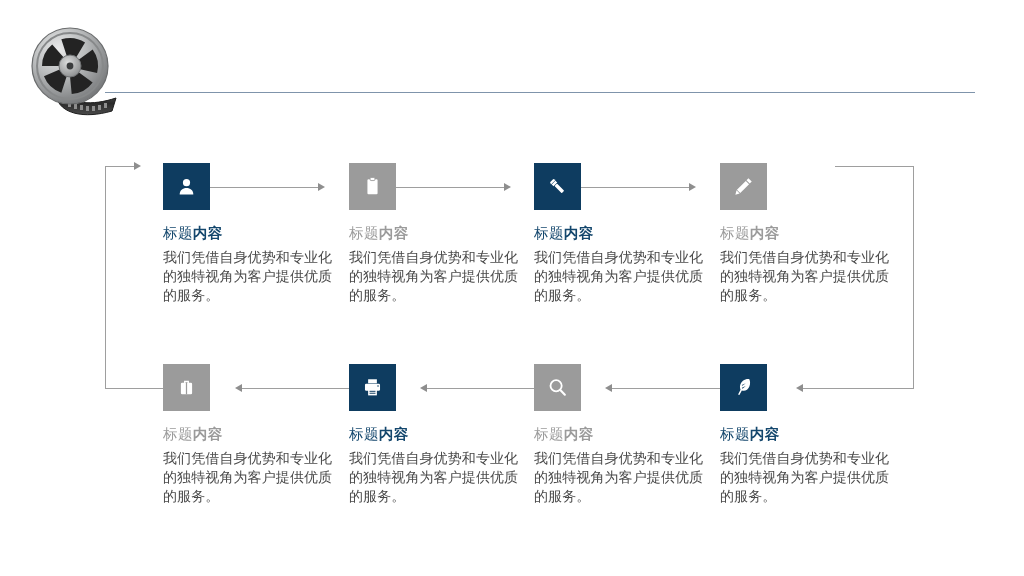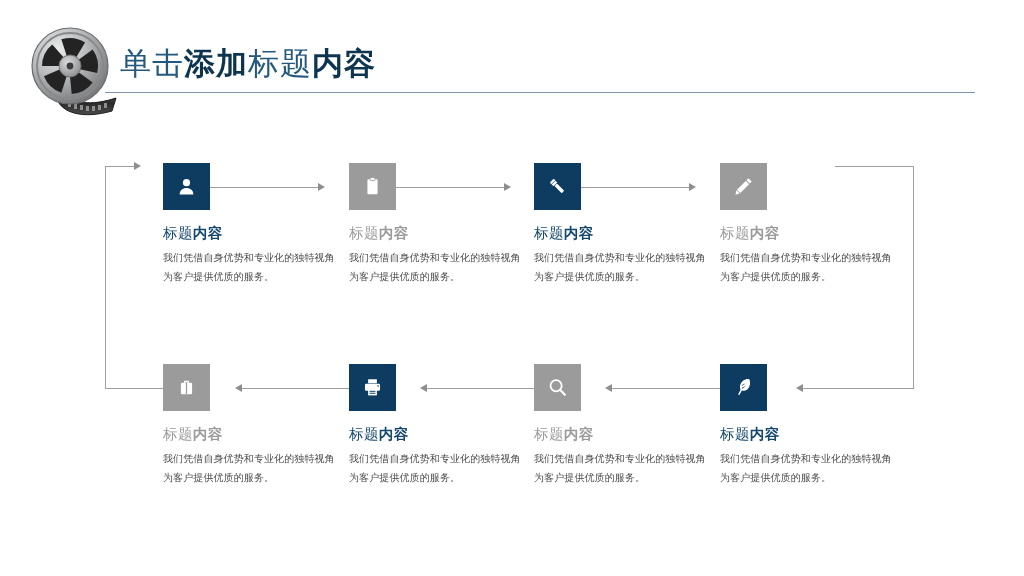--- a/index.html
+++ b/index.html
@@ -46,21 +46,21 @@
     position:absolute;font-size:14.5px;line-height:18px;
     white-space:nowrap;letter-spacing:.4px;
   }
   .node-title .t1{font-weight:400;}
   .node-title .t2{font-weight:700;}
   .node-title.navy{color:#14476d;}
   .node-title.gray{color:#9b9b9b;}
 
   .node-body{
     position:absolute;width:172px;
-    font-size:10px;line-height:19px;color:#4a4a4a;
+    font-size:14px;line-height:19px;color:#4a4a4a;
     letter-spacing:.1px;
   }
 
   
   .hline{position:absolute;height:1px;background:#9e9e9e;}
   .vline{position:absolute;width:1px;background:#9e9e9e;}
   .arrow{position:absolute;width:0;height:0;}
   .arrow.right{
     border-top:4px solid transparent;border-bottom:4px solid transparent;
     border-left:7px solid #8e8e8e;
@@ -113,23 +113,20 @@
         <path d="M44 16 a28 28 0 0 1 21.6 10.2 L50 40 a8 8 0 0 0 -6 -3.3 Z" transform="rotate(54 44 44)"></path>
         <path d="M44 16 a28 28 0 0 1 21.6 10.2 L50 40 a8 8 0 0 0 -6 -3.3 Z" transform="rotate(126 44 44)"></path>
         <path d="M44 16 a28 28 0 0 1 21.6 10.2 L50 40 a8 8 0 0 0 -6 -3.3 Z" transform="rotate(198 44 44)"></path>
         <path d="M44 16 a28 28 0 0 1 21.6 10.2 L50 40 a8 8 0 0 0 -6 -3.3 Z" transform="rotate(270 44 44)"></path>
       </g>
       <circle cx="44" cy="44" r="11" fill="url(#hubG)" stroke="#6f7173" stroke-width="1"></circle>
       <circle cx="44" cy="44" r="3.4" fill="#3a3c3d"></circle>
     </svg>
   </div>
 
-  <div id="title">
-    <span class="lt">单击</span><span class="bd">添加</span><span class="lt">标题</span><span class="bd">内容</span>
-  </div>
 
   <div id="divider"></div>
 </div>
 
 <div id="diagram">
 
   <div class="hline" style="left:105px;top:268px;width:58px;"></div>
   <div class="vline" style="left:105px;top:46px;height:223px;"></div>
   <div class="hline" style="left:105px;top:46px;width:30px;"></div>
   <div class="arrow right" style="left:134px;top:42px;"></div>

